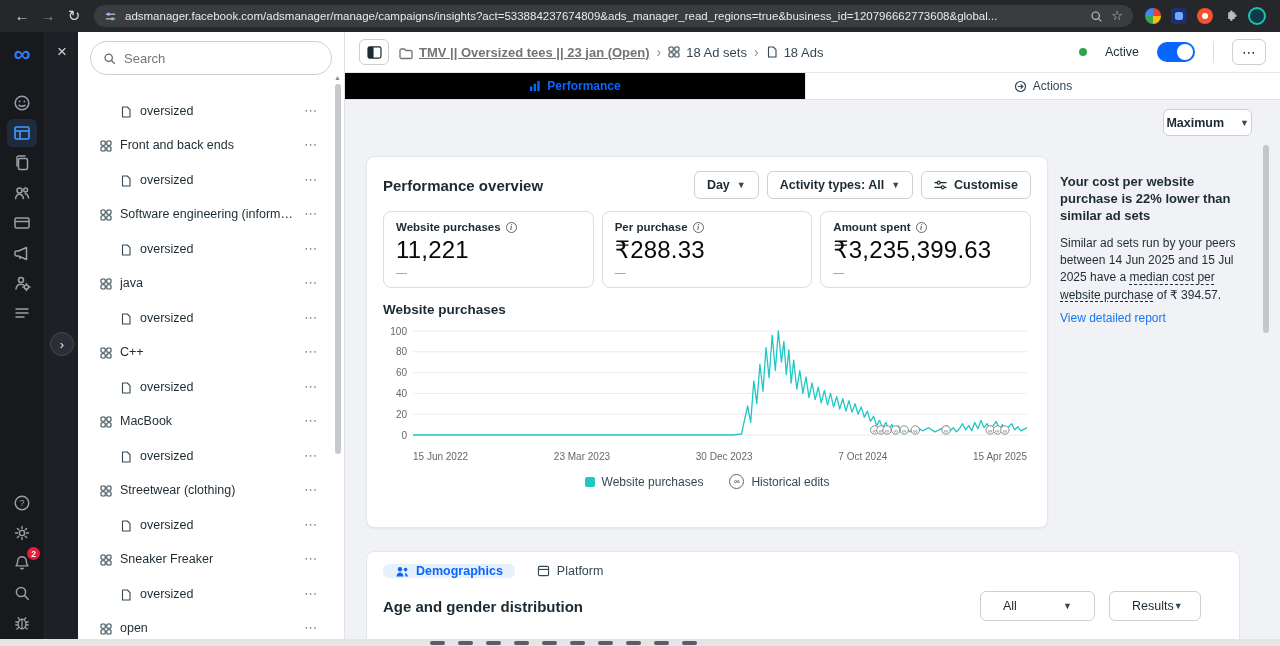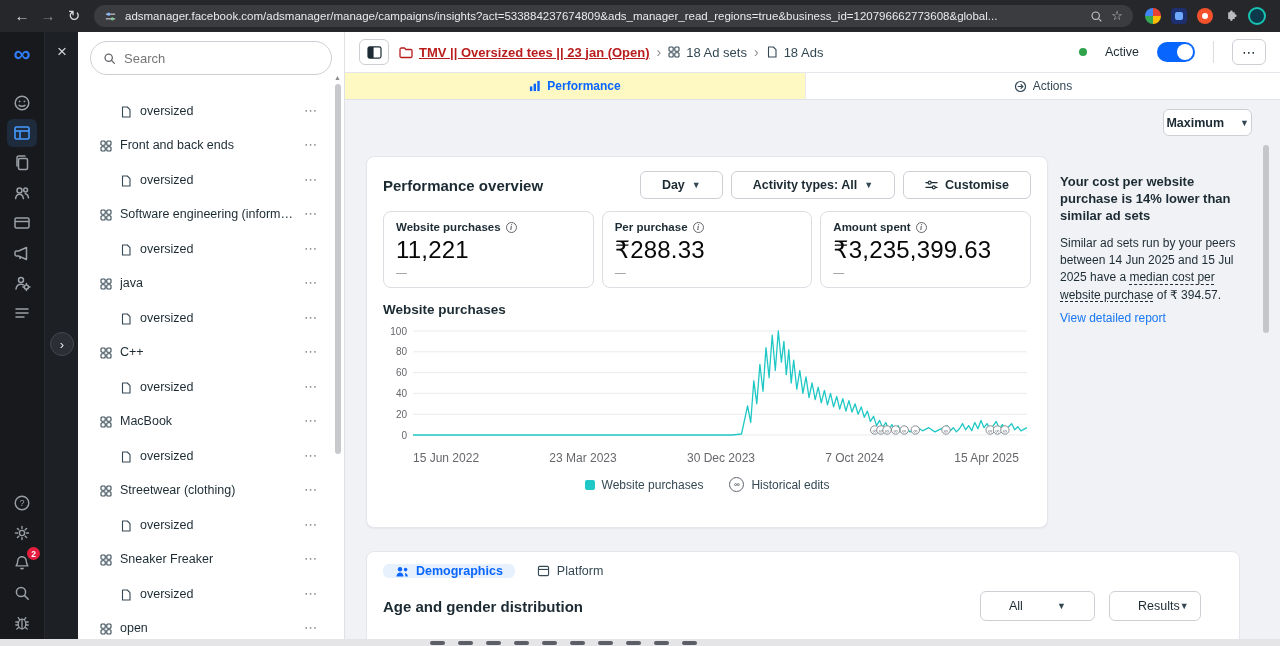--- a/index.html
+++ b/index.html
@@ -48,73 +48,73 @@
   .slabel{flex:1;white-space:nowrap;overflow:hidden;text-overflow:ellipsis}
   .sdots{color:#8a8d91;font-size:13px;letter-spacing:1px}
   .sb-arrow{position:absolute;right:3px;top:42px;color:#8a8d91;font-size:7px}
   .sb-scroll{position:absolute;right:3px;top:52px;width:6px;height:370px;background:#c7c9cd;border-radius:3px;cursor:pointer}
 
   
   .main{position:absolute;top:32px;left:345px;width:935px;height:614px;z-index:10}
   .mheader{height:41px;background:#fff;display:flex;align-items:center;padding:0 14px;gap:10px;border-bottom:1px solid #e4e6eb}
   .panel-btn{width:30px;height:26px;border:1px solid #ccd0d5;border-radius:6px;background:#fff;display:flex;align-items:center;justify-content:center;color:#1c2b33;cursor:pointer}
   .crumb{display:flex;align-items:center;gap:7px;font-size:13px;color:#344854;white-space:nowrap}
-  .crumb .c1{color:#b91c1c;font-weight:bold;text-decoration:underline;display:flex;align-items:center;gap:6px;cursor:pointer}
+  .crumb .c1{color:#737373;font-weight:bold;text-decoration:underline;display:flex;align-items:flex-end;gap:6px;cursor:pointer}
   .crumb .cx{display:flex;align-items:center;gap:6px;cursor:pointer}
   .chev{color:#8a8d91;font-size:14px}
   .mh-right{margin-left:auto;display:flex;align-items:center;gap:18px}
   .status-dot{width:8px;height:8px;border-radius:50%;background:#31a24c}
   .status-label{font-size:12.5px;color:#1c2b33}
   .toggle{width:38px;height:20px;border-radius:10px;background:#0866ff;position:relative;cursor:pointer}
   .toggle::after{content:"";position:absolute;right:2px;top:2px;width:16px;height:16px;border-radius:50%;background:#fff}
   .vdiv{width:1px;height:22px;background:#dadde1}
   .more-btn{width:34px;height:26px;border:1px solid #ccd0d5;border-radius:6px;background:#fff;display:flex;align-items:center;justify-content:center;color:#1c2b33;font-size:14px;cursor:pointer}
 
   .tabs{height:27px;display:flex;border-bottom:1px solid #dfe2e6;background:#fff}
   .tab{display:flex;align-items:center;justify-content:center;gap:6px;font-size:12px;cursor:pointer}
-  .tab.perf{flex:0 0 460px;background:#fef9c3;color:#0866ff;font-weight:bold}
+  .tab.perf{flex:0 0 460px;background:#000000;color:#0866ff;font-weight:bold}
   .tab.act{flex:1;background:#fff;color:#344854;border-left:1px solid #e8eaee}
 
   .content{position:absolute;top:68px;left:0;right:0;bottom:0;background:#f0f2f5;overflow:hidden}
   .max-btn{position:absolute;top:9px;right:28px;height:27px;background:#fff;border:1px solid #ccd0d5;border-radius:6px;display:flex;align-items:center;gap:16px;padding:0 2px;font-size:12.5px;font-weight:bold;color:#1c2b33;cursor:pointer}
   .caret{font-size:9px;color:#344854}
 
   .card1{position:absolute;left:21px;top:56px;width:682px;height:372px;background:#fff;border:1px solid #e4e6eb;border-radius:8px;box-shadow:0 1px 2px rgba(0,0,0,.05);padding:14px 16px}
   .po-head{display:flex;align-items:center}
   .po-title{font-size:15px;font-weight:bold;color:#1c2b33}
   .po-ctrls{margin-left:auto;display:flex;gap:8px}
-  .pill{height:28px;border:1px solid #ccd0d5;border-radius:6px;background:#fff;display:flex;align-items:center;gap:7px;padding:0 21px;font-size:12.5px;font-weight:bold;color:#1c2b33;cursor:pointer}
+  .pill{height:28px;border:1px solid #ccd0d5;border-radius:6px;background:#fff;display:flex;align-items:center;gap:7px;padding:0 12px;font-size:12.5px;font-weight:bold;color:#1c2b33;cursor:pointer}
   .metrics{display:flex;gap:8px;margin-top:12px}
   .metric{flex:1;border:1px solid #dadde1;border-radius:8px;padding:9px 12px}
   .m-label{font-size:11.5px;font-weight:bold;color:#1c2b33;display:flex;align-items:center;gap:5px}
   .i-ic{width:11px;height:11px;border:1px solid #65676b;border-radius:50%;color:#65676b;font-size:8px;display:inline-flex;align-items:center;justify-content:center;font-family:"Liberation Serif",serif;font-style:italic;cursor:pointer}
   .m-value{font-size:24px;color:#080809;margin-top:3px;letter-spacing:.2px}
   .m-sub{font-size:11px;color:#8a8d91;margin-top:2px}
   .chart-title{font-size:13.5px;font-weight:bold;color:#1c2b33;margin-top:14px}
   svg.chart{width:648px;height:126px;display:block;margin-top:6px}
-  .x-labels{display:flex;justify-content:space-between;margin:2px 12px 0 30px;font-size:12px;color:#65676b}
+  .x-labels{display:flex;justify-content:space-between;margin:2px 4px 0 30px;font-size:10px;color:#65676b}
   .legend{display:flex;justify-content:center;gap:26px;margin-top:12px;font-size:12px;color:#344854;align-items:center}
   .lg-item{display:flex;align-items:center;gap:7px}
   .lg-sq{width:10px;height:10px;border-radius:2px;display:inline-block}
   .lg-meta{width:15px;height:15px;border:1.5px solid #606770;border-radius:50%;display:inline-flex;align-items:center;justify-content:center;font-size:8px;font-weight:bold;color:#606770}
 
   .insight{position:absolute;left:715px;top:74px;width:192px}
   .in-title{font-size:13px;font-weight:bold;color:#1c2b33;line-height:1.3}
   .in-body{font-size:12px;color:#1c2b33;line-height:1.45;margin-top:10px}
   .in-ul{text-decoration:underline;text-decoration-style:dashed;text-underline-offset:2px;cursor:pointer}
   .in-link{display:inline-block;margin-top:7px;font-size:12px;color:#1877f2;cursor:pointer}
 
   .card2{position:absolute;left:21px;top:451px;width:874px;height:150px;background:#fff;border:1px solid #e4e6eb;border-radius:8px;padding:12px 16px}
   .dtabs{display:flex;gap:10px;align-items:center}
   .dtab{display:flex;align-items:center;gap:7px;font-size:12.5px;padding:0 12px;border-radius:6px;cursor:pointer;color:#344854}
   .dtab.active{background:#e7f0fd;color:#0866ff;font-weight:bold}
   .d-row{display:flex;align-items:center;margin-top:13px}
   .d-title{font-size:15px;font-weight:bold;color:#1c2b33}
   .d-selects{margin-left:auto;display:flex;gap:14px;margin-right:22px}
-  .select{height:30px;border:1px solid #ccd0d5;border-radius:6px;display:flex;align-items:center;justify-content:space-between;padding:0 28px;font-size:12.5px;color:#1c2b33;cursor:pointer}
+  .select{height:30px;border:1px solid #ccd0d5;border-radius:6px;display:flex;align-items:center;justify-content:space-between;padding:0 22px;font-size:12.5px;color:#1c2b33;cursor:pointer}
   .select.all{width:115px}
   .select.results{width:92px}
 
   .m-scroll{position:absolute;right:11px;top:45px;width:6px;height:188px;background:#c4c6ca;border-radius:3px;cursor:pointer}
 
   .taskbar{position:absolute;left:0;bottom:0;width:1280px;height:7px;background:#e5e5e7;display:flex;align-items:center;gap:13px;padding-left:430px;z-index:60}
   .tb-dot{width:15px;height:4px;background:#5b5e66;border-radius:2px}
 </style>
 </head>
 <body>
@@ -633,21 +633,21 @@
             <span>Website purchases</span>
           </span>
           <span class="lg-item">
             <span class="lg-meta">∞</span>
             <span>Historical edits</span>
           </span>
         </div>
       </div>
 
       <div class="insight">
-        <div class="in-title">Your cost per website purchase is 14% lower than similar ad sets</div>
+        <div class="in-title">Your cost per website purchase is 22% lower than similar ad sets</div>
         <div class="in-body">
           <span>Similar ad sets run by your peers between 14 Jun 2025 and 15 Jul 2025 have a </span><span class="in-ul">median cost per website purchase</span><span> of ₹ 394.57.</span>
         </div>
         <span class="in-link">View detailed report</span>
       </div>
 
       <div class="card2">
         <div class="dtabs">
           <span class="dtab active">
             <svg width="14" height="13" viewBox="0 0 14 13" fill="currentColor">

